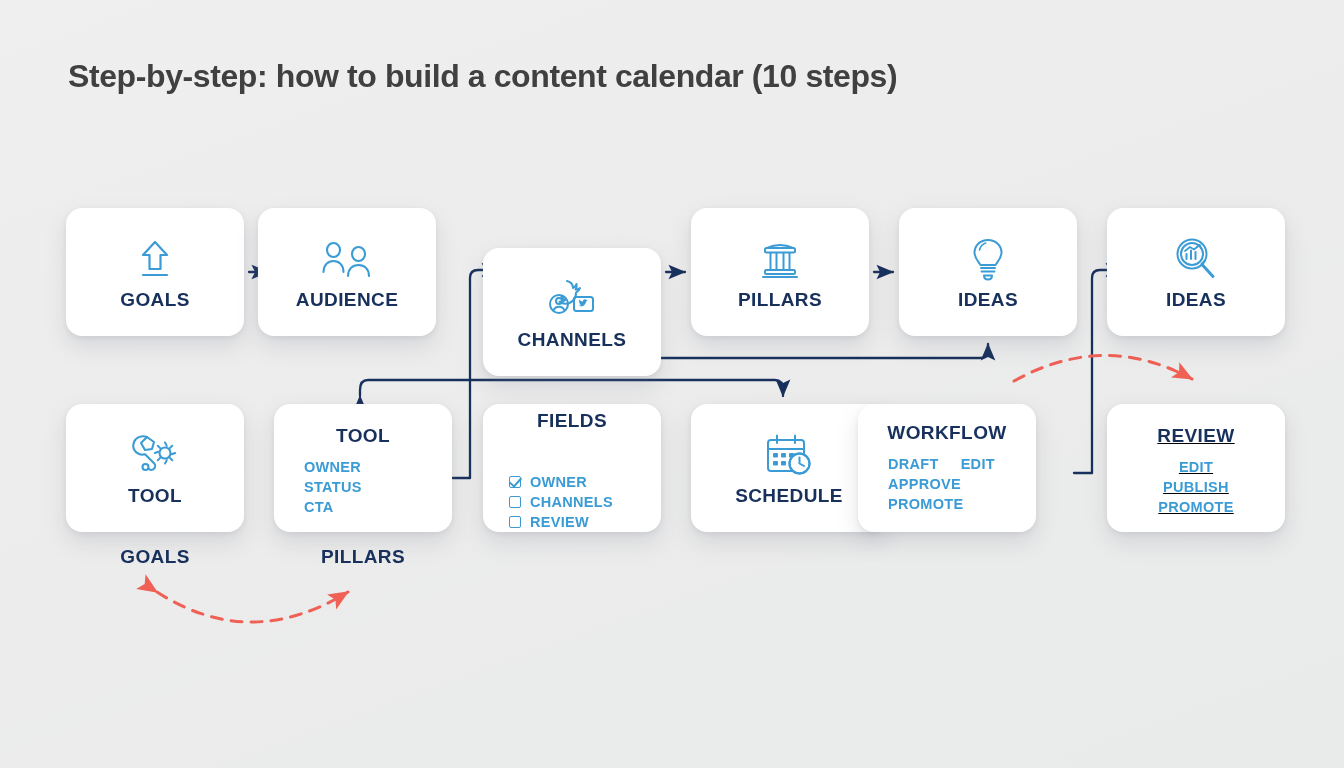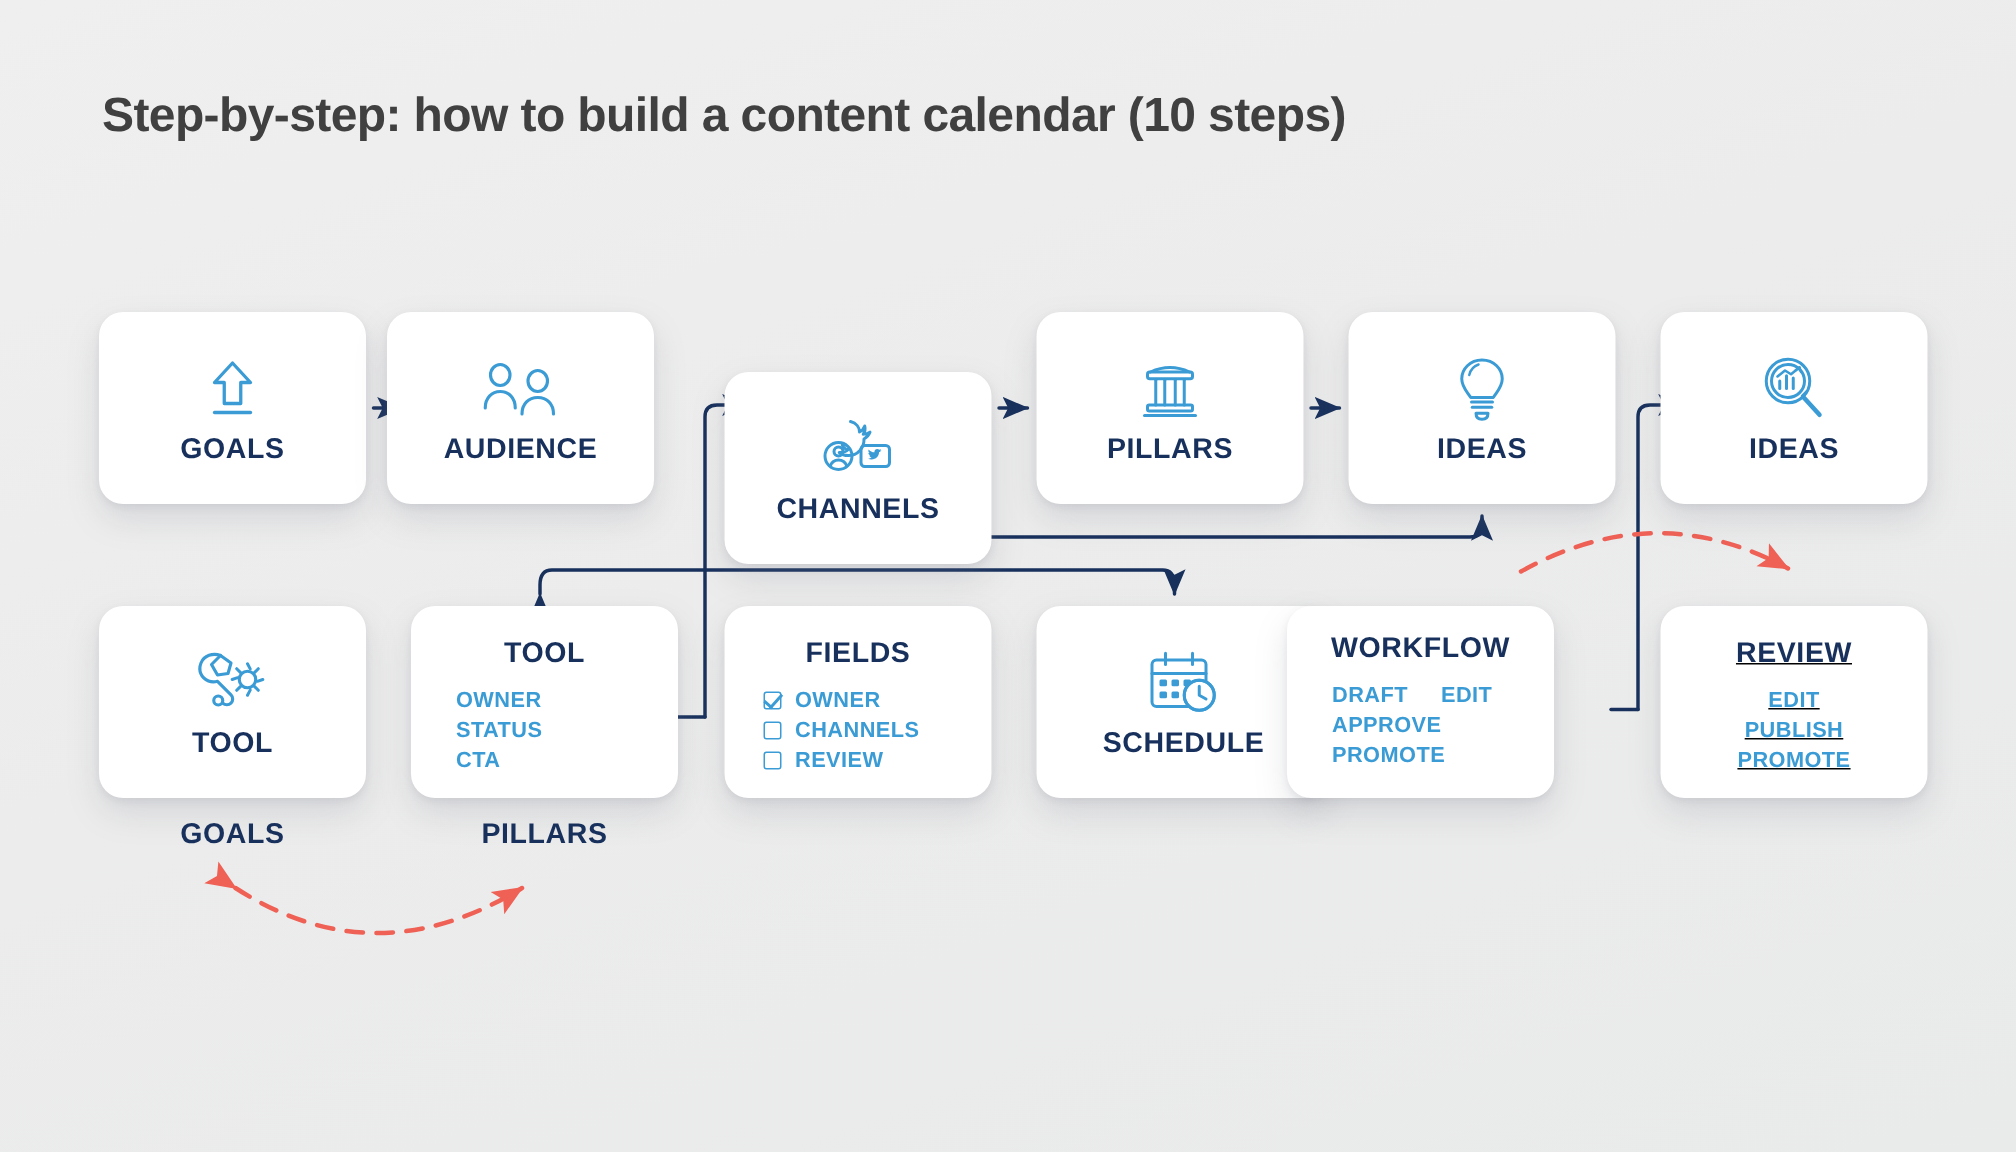--- a/index.html
+++ b/index.html
@@ -306,21 +306,21 @@
 <div class="card" style="left:274px;top:404px;width:178px;height:128px;padding-top:6px;">
   <div class="card-label top">TOOL</div>
   <div class="sub-list left">
     <div>OWNER</div>
     <div>STATUS</div>
     <div>CTA</div>
   </div>
 </div>
 <div class="caption" style="left:274px;top:546px;width:178px;">PILLARS</div>
 
-<div class="card" style="left:483px;top:404px;width:178px;height:128px;padding-top:6px;">
+<div class="card" style="left:483px;top:404px;width:178px;height:128px;padding-top:6px;justify-content:space-between;">
   <div class="card-label top">FIELDS</div>
   <div class="check-list">
     <div class="check-row">
       <span class="check-box checked"></span>
       <span class="check-text">OWNER</span>
     </div>
     <div class="check-row">
       <span class="check-box"></span>
       <span class="check-text">CHANNELS</span>
     </div>

